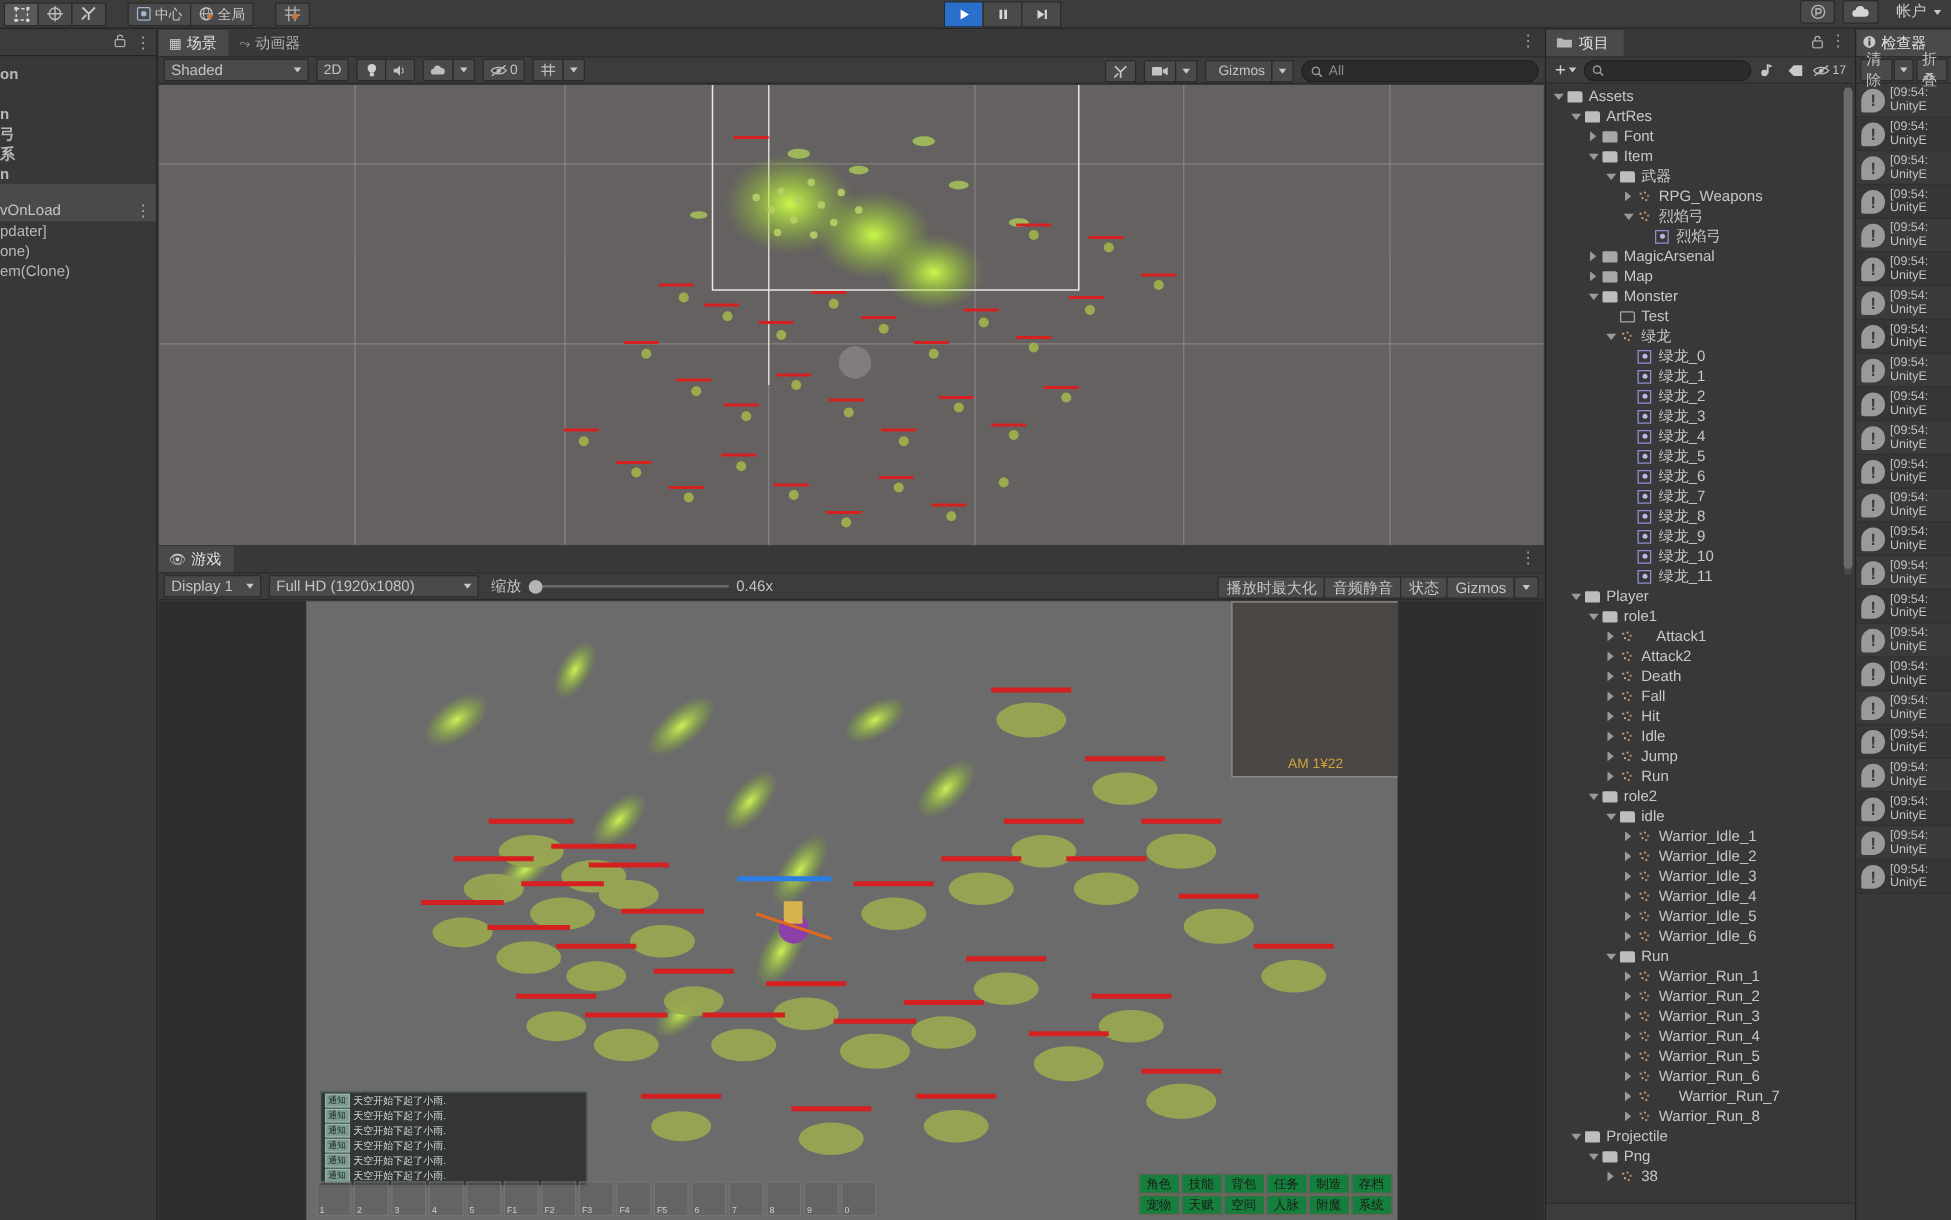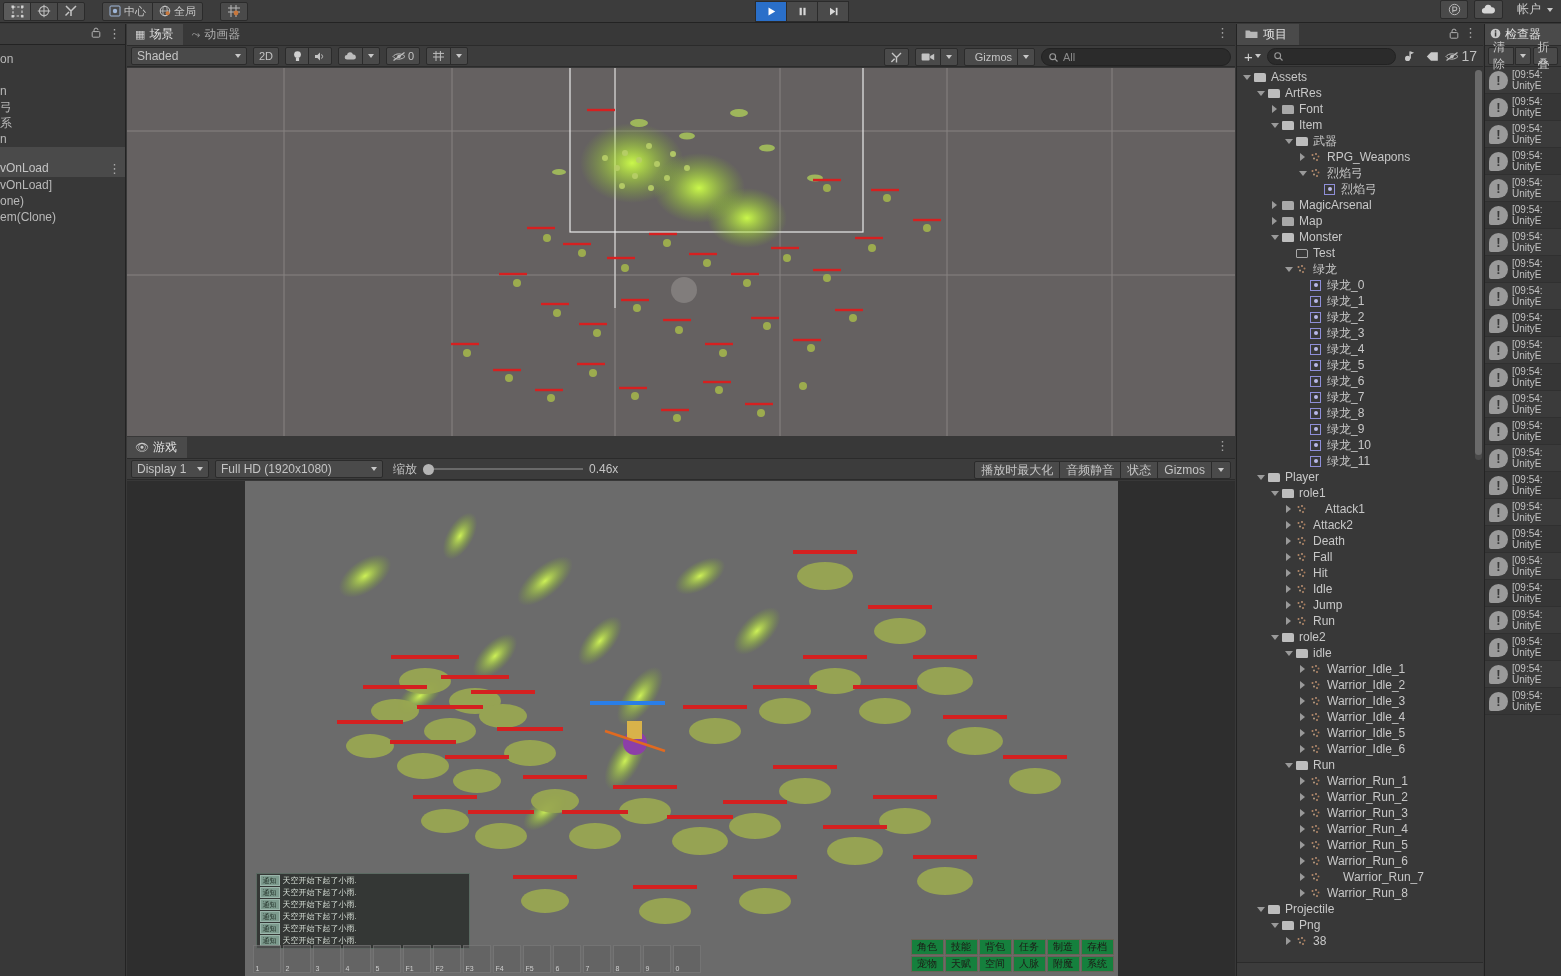--- a/index.html
+++ b/index.html
@@ -50,21 +50,21 @@
 
   
   .leftpanel {
     position:absolute; left:0; top:24px; width:126px; height:952px;
     background:#383838; border-right:1px solid #232323; overflow:hidden;
   }
   .lp-tabrow {
     height:21px; background:#3c3c3c; border-bottom:1px solid #232323;
     display:flex; align-items:center; justify-content:flex-end; padding-right:4px; gap:7px;
   }
-  .lp-rows { padding-top:6px; }
+  .lp-rows { padding-top:6px;font-weight:bold; }
   .lp-row { height:16px; line-height:16px; font-size:12px; color:#b8b8b8; padding-left:0px; white-space:nowrap; }
   .lp-row.sel { background:#4a4a4a; }
   .lp-sec {
     height:17px; line-height:17px; background:#4a4a4a; font-size:12px;
     display:flex; align-items:center; justify-content:space-between; padding-right:4px;
   }
 
   
   .scene {
     position:absolute; left:127px; top:24px; width:1108px; height:412px;
@@ -178,21 +178,21 @@
   .pj-toolbar {
     height:22px; background:#3c3c3c; border-top:1px solid #2b2b2b; border-bottom:1px solid #2b2b2b;
     display:flex; align-items:center; padding:0 4px; gap:3px;
   }
   .pj-plus { display:flex; align-items:center; gap:2px; font-size:15px; color:#cfcfcf; padding:0 3px; }
   .pj-search {
     flex:1; height:17px; background:#2b2b2b; border:1px solid #222; border-radius:9px;
     display:flex; align-items:center; padding:0 6px; gap:4px; font-size:11px; color:#8a8a8a;
   }
   .pj-ib { width:20px; height:18px; display:flex; align-items:center; justify-content:center; color:#c0c0c0; font-size:11px;}
-  .pj-count { display:flex; align-items:center; gap:2px; font-size:14px; color:#c0c0c0; padding-right:2px; }
+  .pj-count { display:flex; align-items:center; gap:2px; font-size:10px; color:#c0c0c0; padding-right:2px; }
   .pj-tree { position:absolute; left:0; top:45px; right:0; bottom:14px; overflow:hidden; }
   .tr {
     height:16px; display:flex; align-items:center; font-size:12px; color:#c8c8c8; white-space:nowrap;
   }
   .tw { width:11px; display:flex; align-items:center; justify-content:center; font-size:8px; color:#9a9a9a; flex:0 0 11px; }
   .tw.none { color:transparent; }
   .ticon { width:15px; display:flex; align-items:center; justify-content:center; flex:0 0 15px; }
   .folder { width:12px; height:9px; background:#a8a8a8; border-radius:1px 2px 1px 1px; position:relative; }
   .folder.open { background:#bdbdbd; }
   .folder.hollow { background:transparent; border:1.2px solid #a8a8a8; }
@@ -351,21 +351,21 @@
         <div class="lp-row">弓</div>
         <div class="lp-row">系</div>
         <div class="lp-row">n</div>
         <div class="lp-row sel" style="height: 13px;"></div>
       </div>
     <div class="lp-sec">
       <span>vOnLoad</span>
       <span style="font-size:13px;line-height:8px;color:#a8a8a8">⋮</span>
     </div>
     <div id="lp-rows-bottom">
-        <div class="lp-row">vOnLoad]</div>
+        <div class="lp-row">pdater]</div>
         <div class="lp-row">one)</div>
         <div class="lp-row">em(Clone)</div>
       </div>
   </div>
 
   <div class="scene">
     <div class="sv-tabrow">
       <div class="sv-tab active">
         <span class="sqi">▦</span>
         <span>场景</span>
@@ -712,20 +712,23 @@
               <line x1="758" y1="276" x2="822" y2="276"></line>
           </g>
           <g>
             <circle cx="390" cy="262" r="12" fill="#8c3fa8"></circle>
             <rect x="382" y="240" width="15" height="18" fill="#d8b24a"></rect>
             <line x1="360" y1="250" x2="420" y2="270" stroke="#e06a20" stroke-width="2.5"></line>
             <line x1="345" y1="222" x2="420" y2="222" stroke="#2a7ee8" stroke-width="4"></line>
           </g>
         </svg>
 
+        <div class="minimap">
+          <div class="minimap-label">AM 1¥22</div>
+        </div>
 
         <div class="chatbox">
           <div id="chat-rows">
               <div class="chatrow">
                 <span class="chat-badge">通知</span>
                 <span class="chat-text">天空开始下起了小雨.</span>
               </div>
               <div class="chatrow">
                 <span class="chat-badge">通知</span>
                 <span class="chat-text">天空开始下起了小雨.</span>

